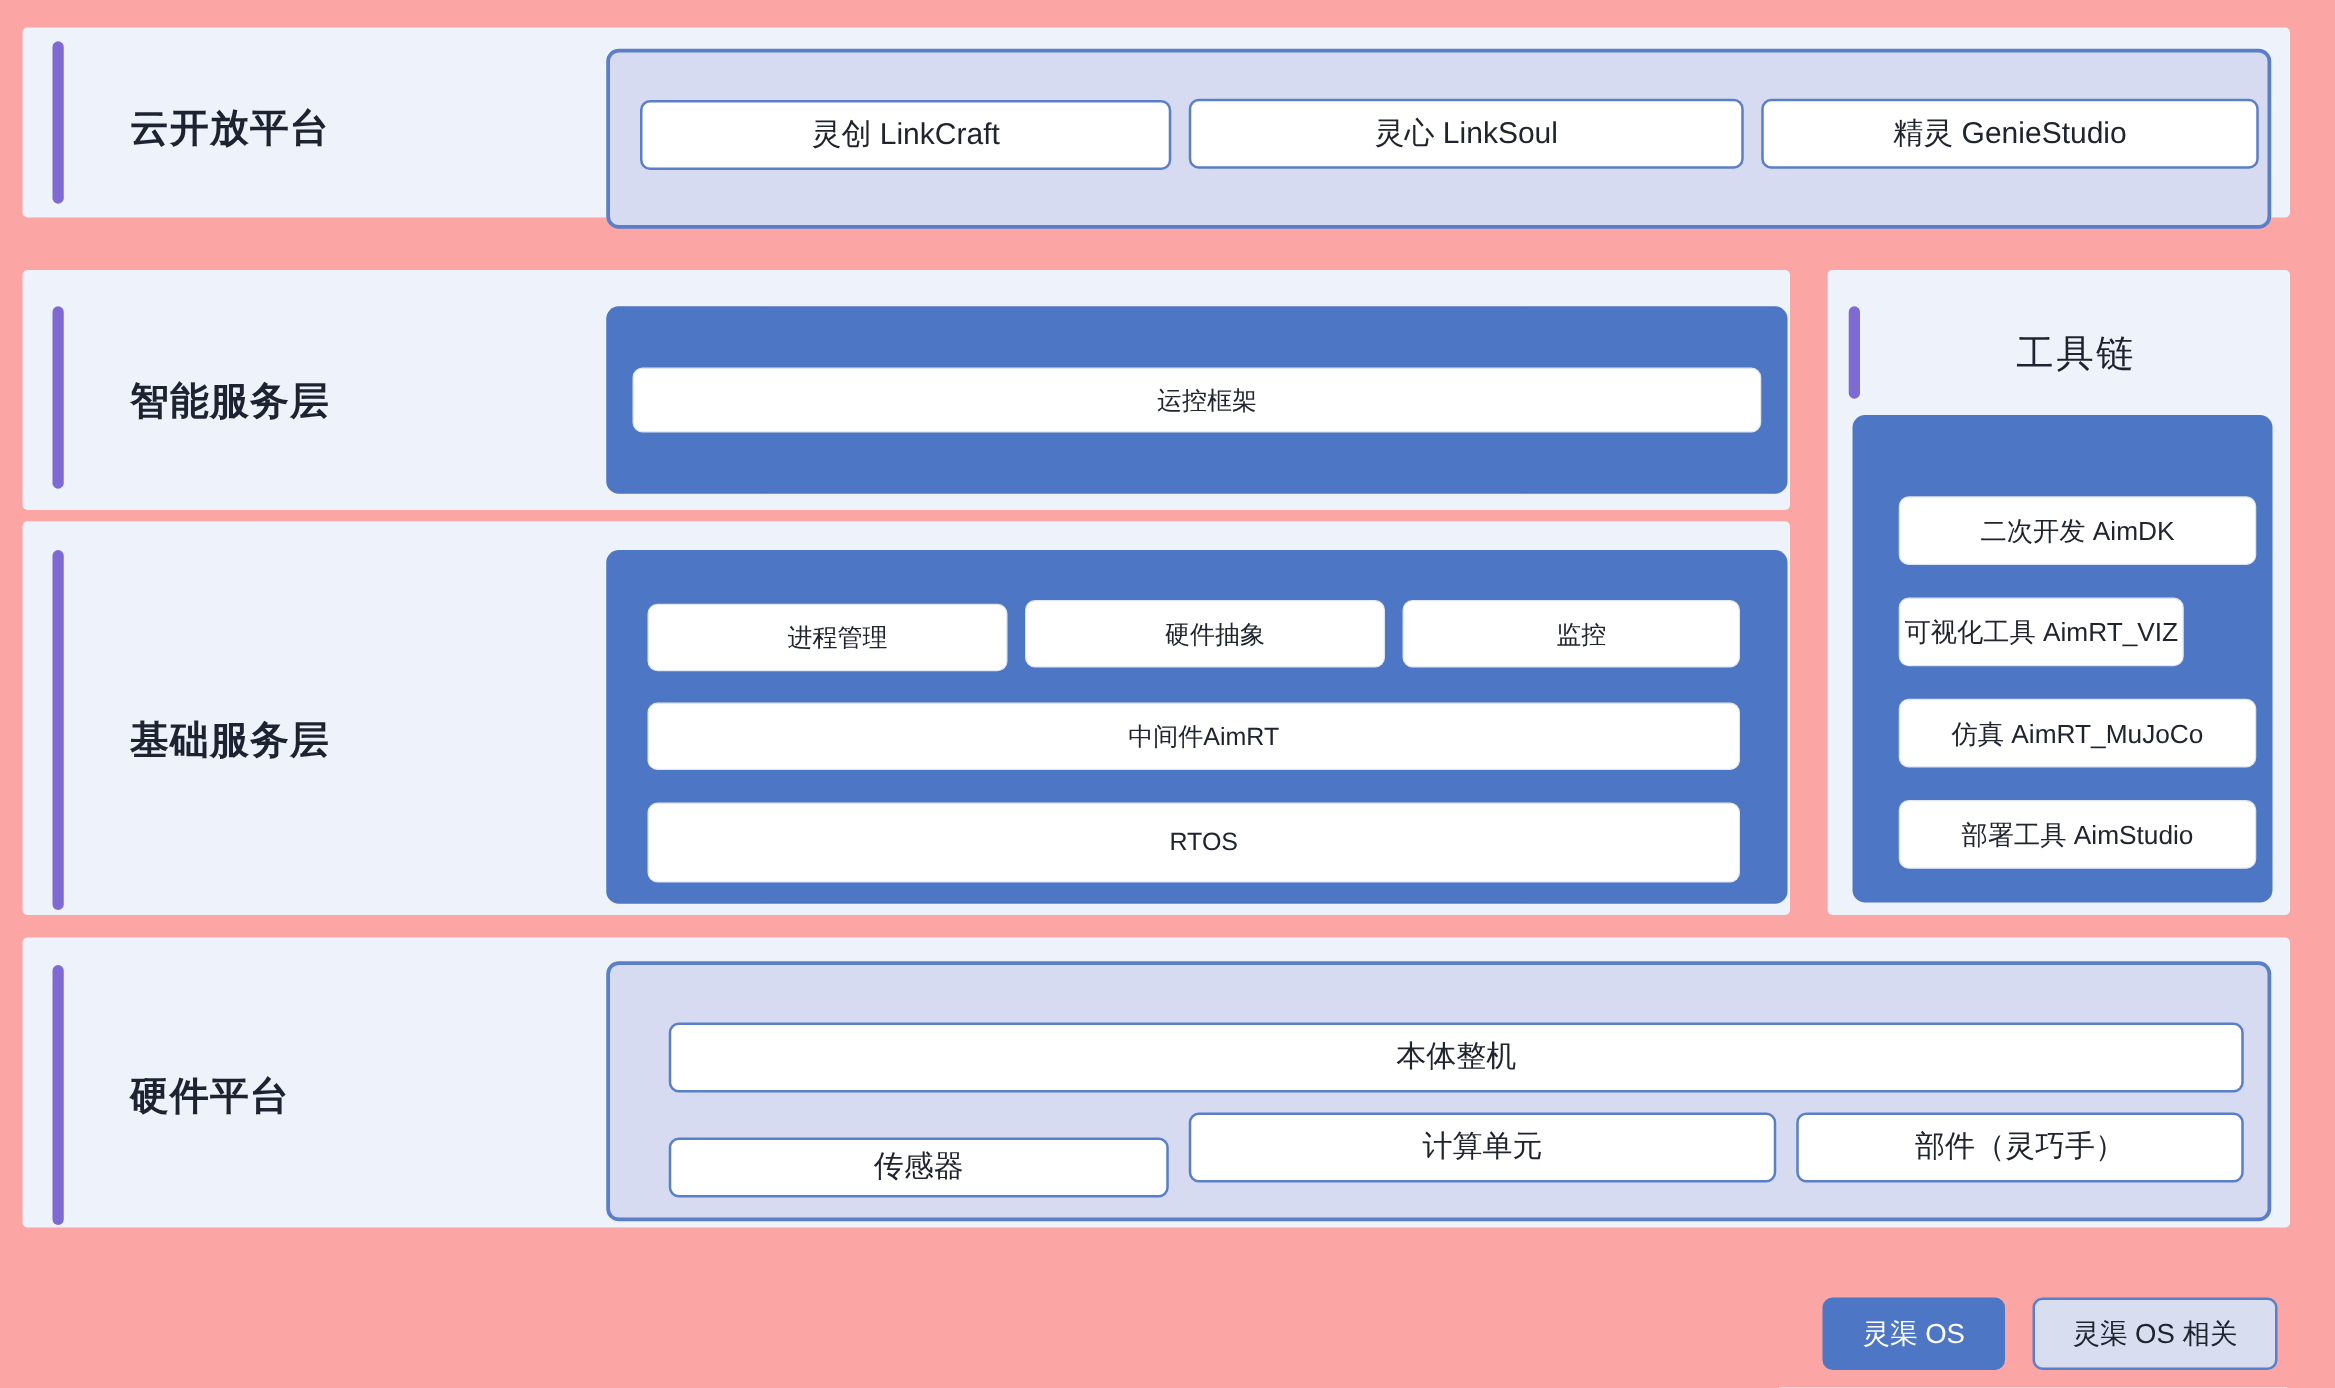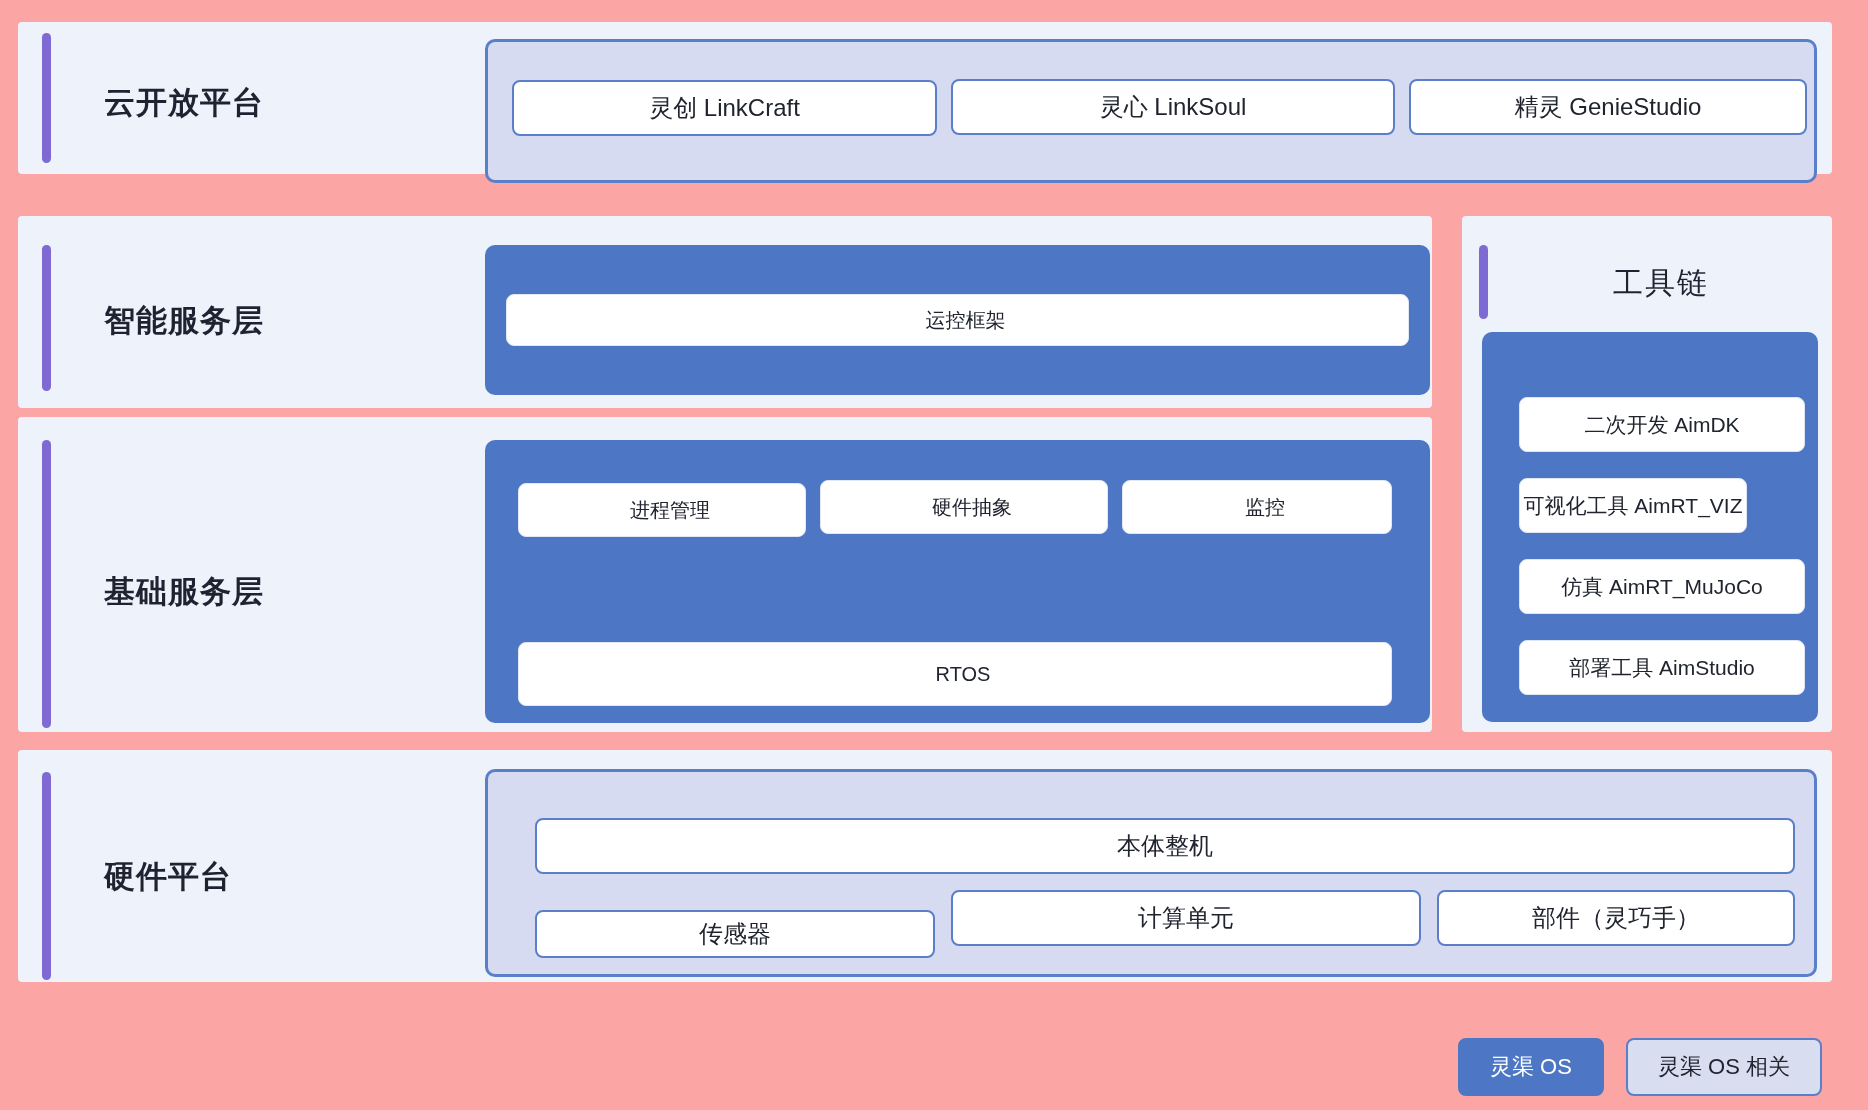--- a/index.html
+++ b/index.html
@@ -164,20 +164,21 @@
   <div class="row" style="left:18px; top:417px; width:1414px; height:315px;"></div>
   <div class="accent-bar" style="left:42px; top:440px; height:288px;"></div>
   <div class="row-title" style="left:104px; top:571px;">基础服务层</div>
 
   <div class="panel-blue" style="left:485px; top:440px; width:945px; height:283px;"></div>
 
   <div class="chip-plain" style="left:518px; top:464px; width:288px; height:54px;margin-top:19px;">进程管理</div>
   <div class="chip-plain" style="left:820px; top:480px; width:288px; height:54px;">硬件抽象</div>
   <div class="chip-plain" style="left:1122px; top:480px; width:270px; height:54px;">监控</div>
 
+  <div class="chip-plain" style="left:518px; top:562px; width:874px; height:54px;">中间件AimRT</div>
   <div class="chip-plain" style="left:518px; top:642px; width:874px; height:64px;">RTOS</div>
 
   <div class="row" style="left:1462px; top:216px; width:370px; height:516px;"></div>
   <div class="accent-bar" style="left:1479px; top:245px; height:74px;"></div>
   <div class="tool-title" style="left:1661px; top:263px; transform:translateX(-50%);">工具链</div>
 
   <div class="panel-blue" style="left:1482px; top:332px; width:336px; height:390px;"></div>
 
   <div class="tool-chip" style="left:1519px; top:397px; width:286px; height:55px;">二次开发 AimDK</div>
   <div class="tool-chip" style="left:1519px; top:478px; width:228px; height:55px;">可视化工具 AimRT_VIZ</div>

